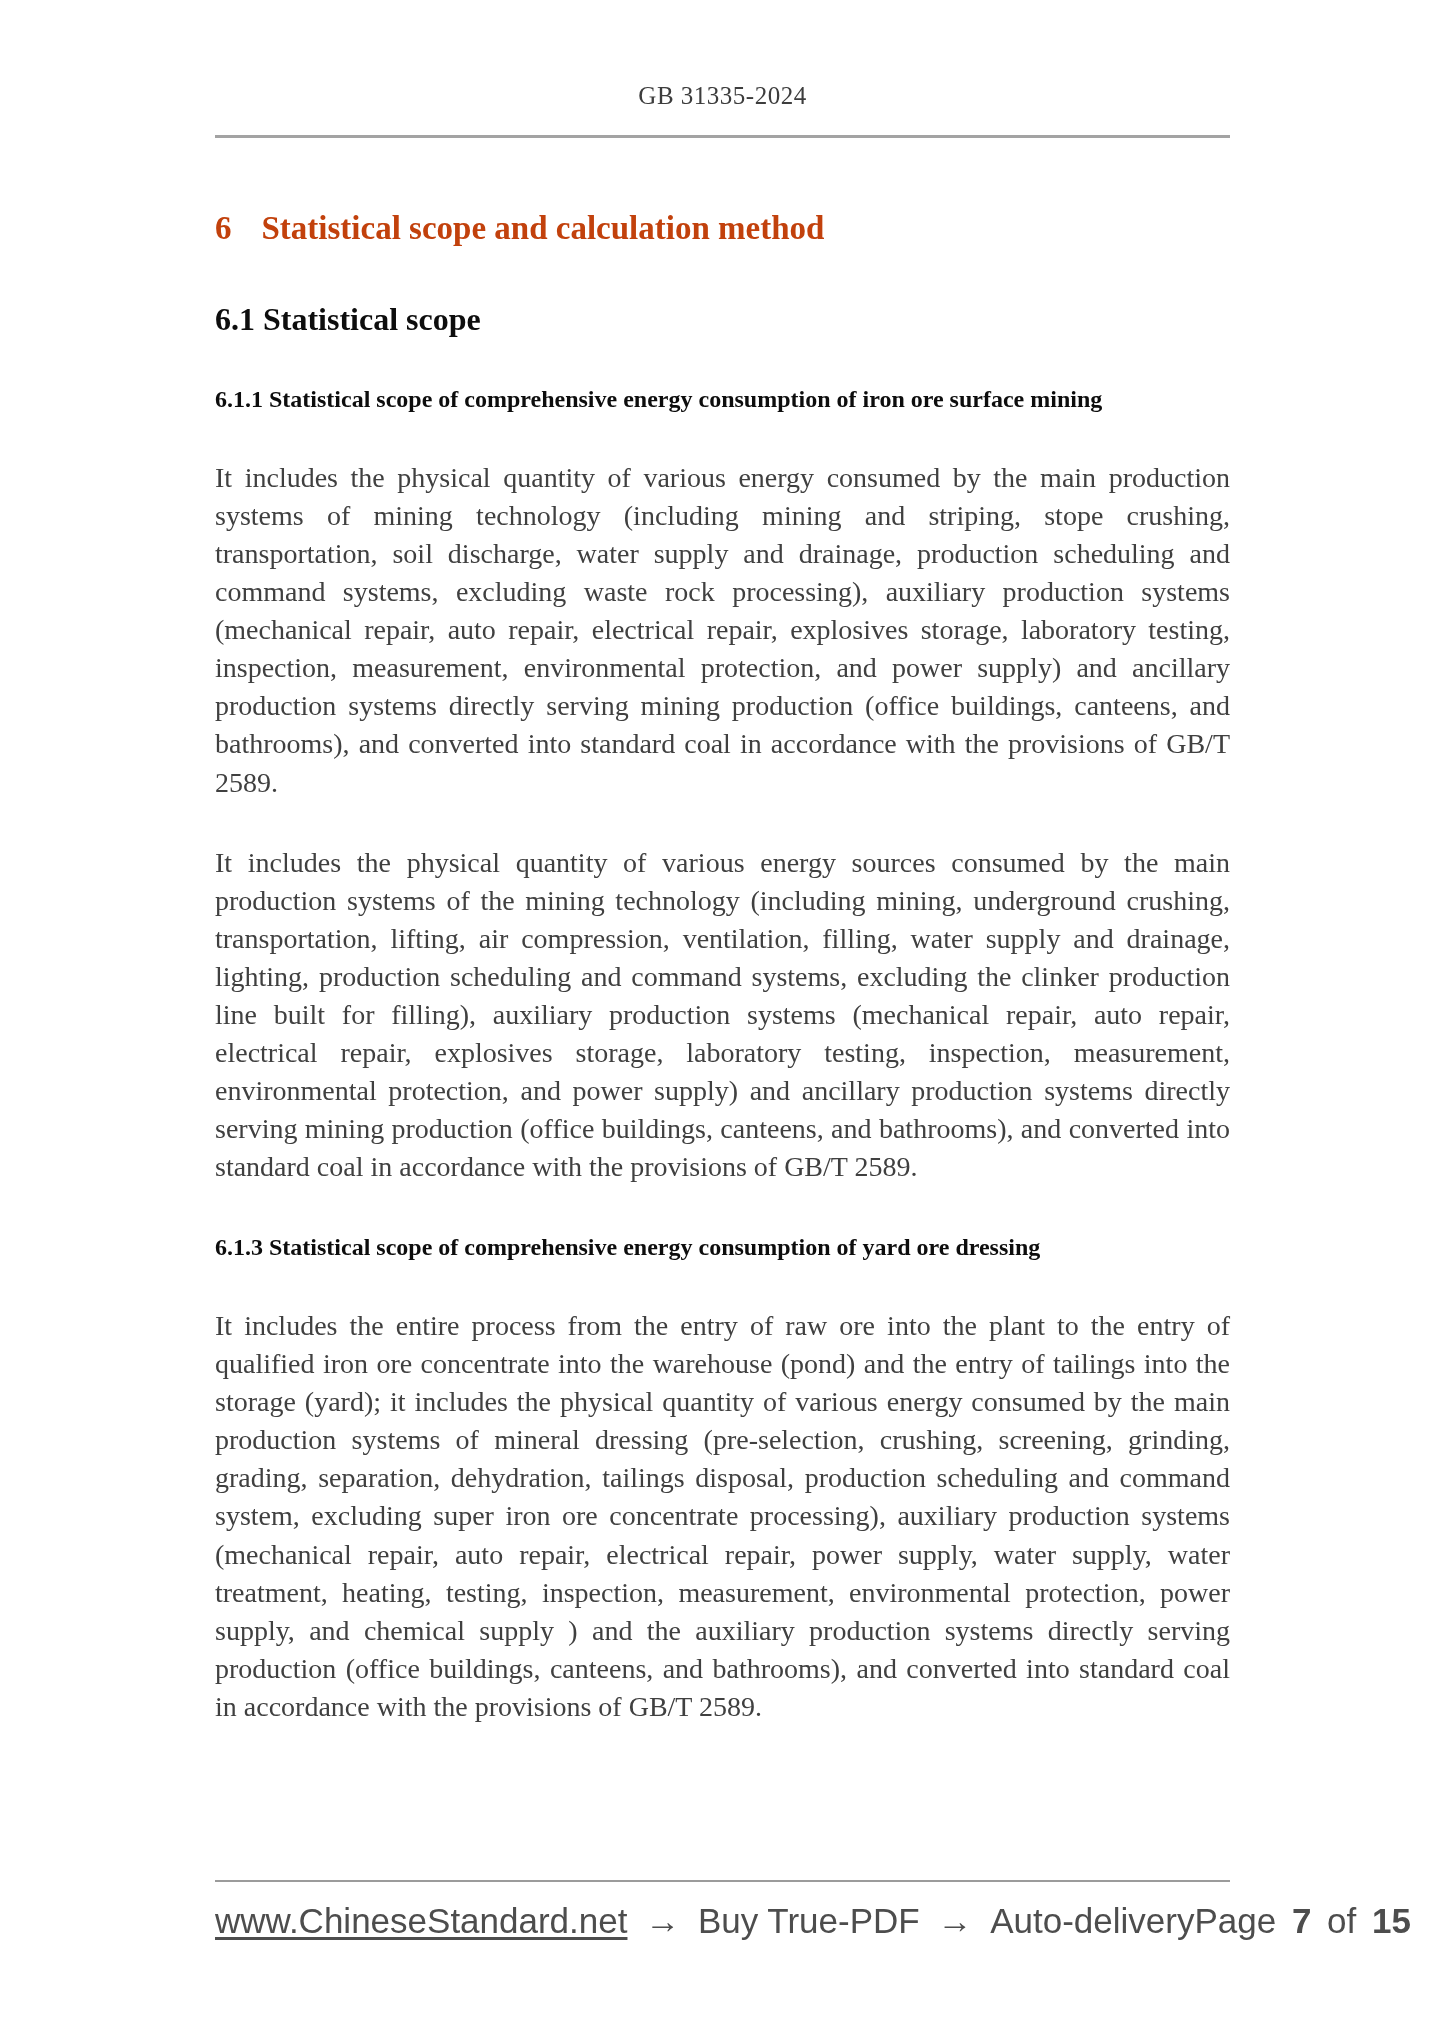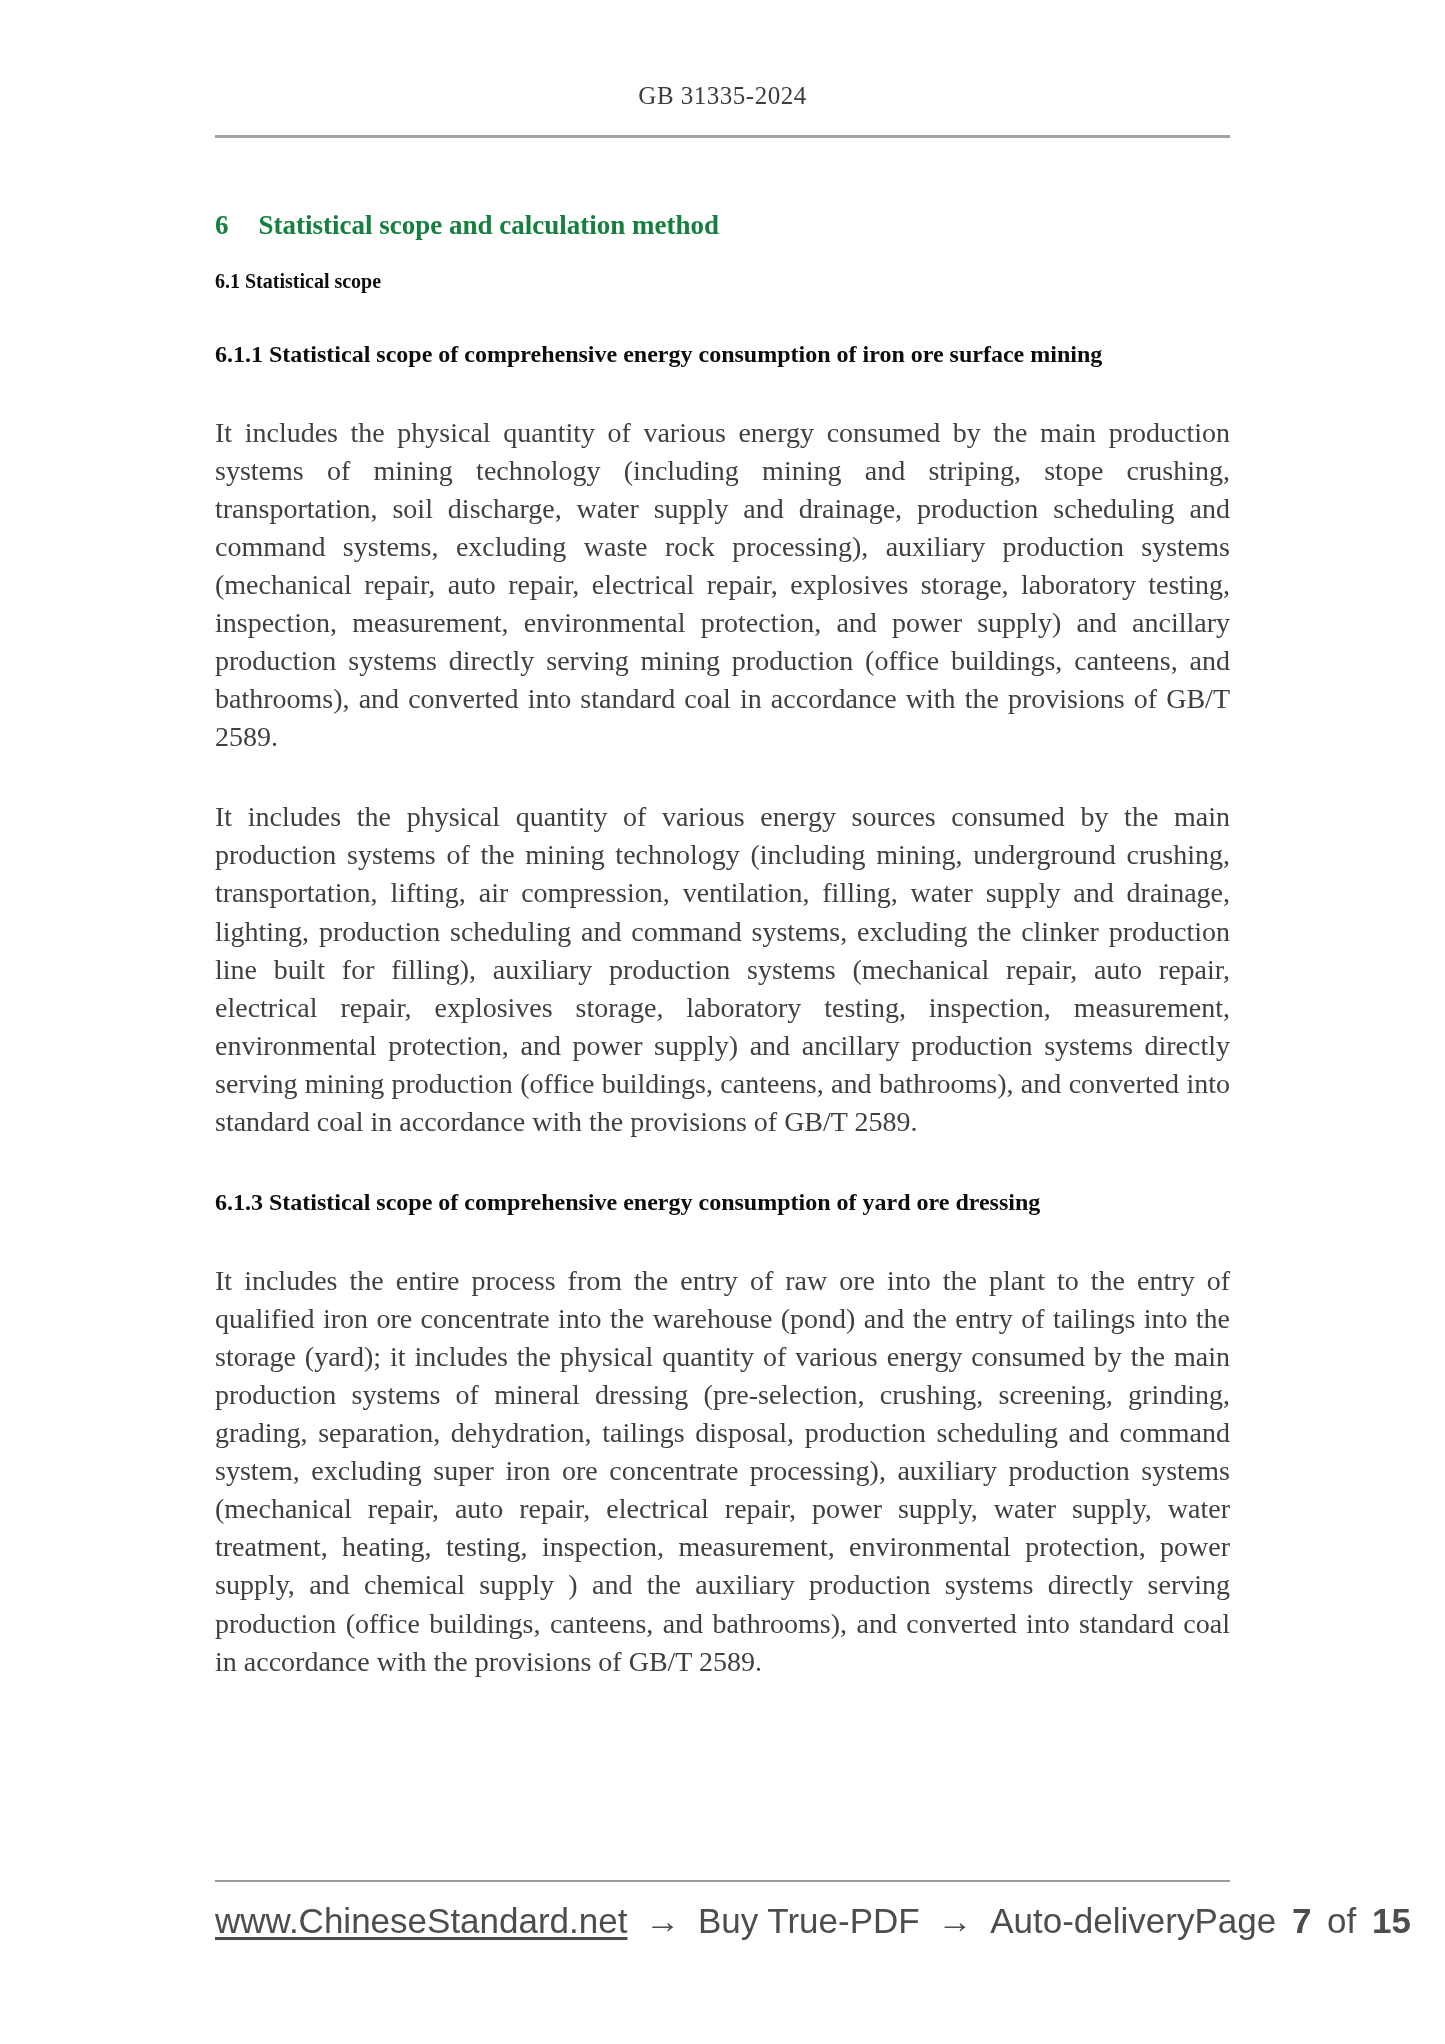--- a/index.html
+++ b/index.html
@@ -31,32 +31,32 @@
     letter-spacing: 0.5px;
   }
   .header-rule {
     margin-top: 24px;
     border: none;
     border-top: 3px solid #a3a3a3;
     height: 0;
   }
   .h1 {
     margin-top: 72px;
-    font-size: 27px;
+    font-size: 33px;
     font-weight: bold;
-    color: #15803d;
+    color: #c2410c;
     line-height: 1.15;
   }
   .h1 .sec-num {
     display: inline-block;
     margin-right: 30px;
   }
   .h2 {
-    margin-top: 28px;
-    font-size: 20px;
+    margin-top: 52px;
+    font-size: 32px;
     font-weight: bold;
     line-height: 1.2;
     color: #0d0d0d;
   }
   .h3 {
     margin-top: 44px;
     font-size: 24px;
     font-weight: bold;
     line-height: 1.45;
     color: #0d0d0d;

